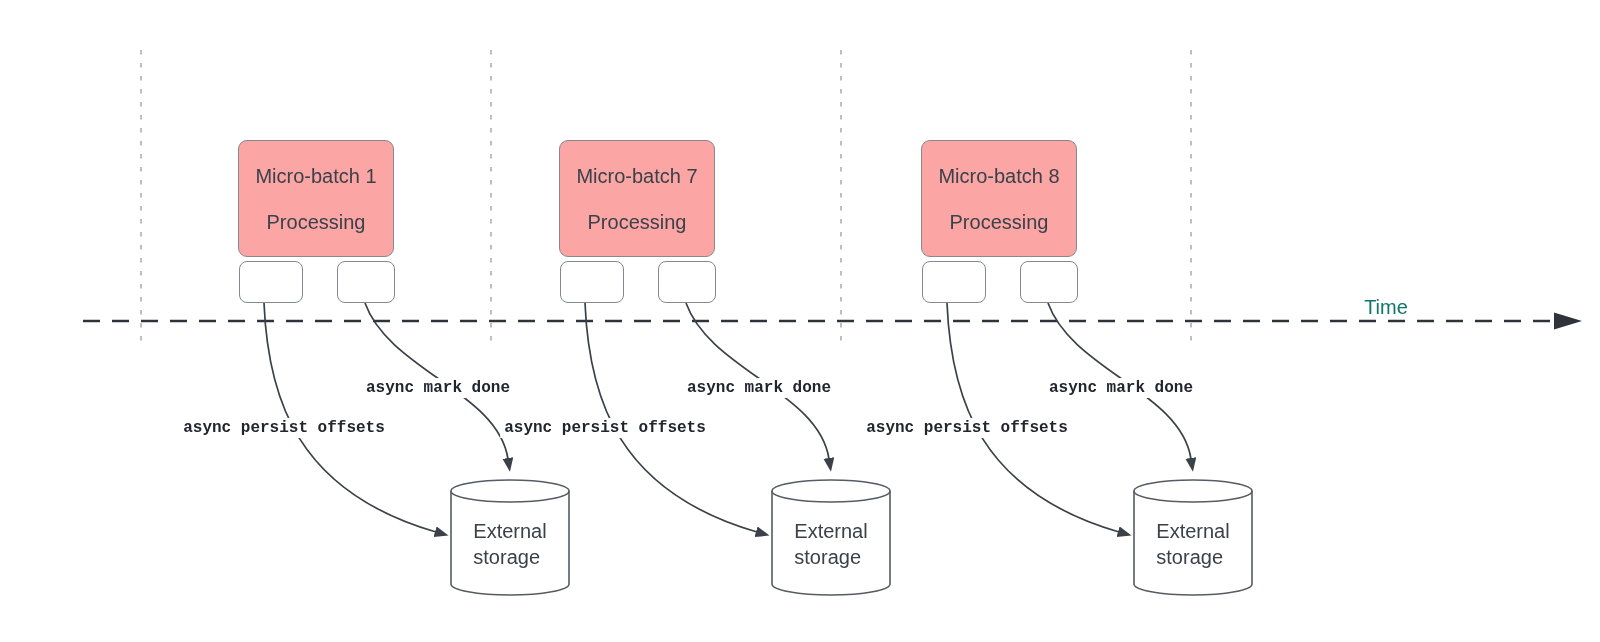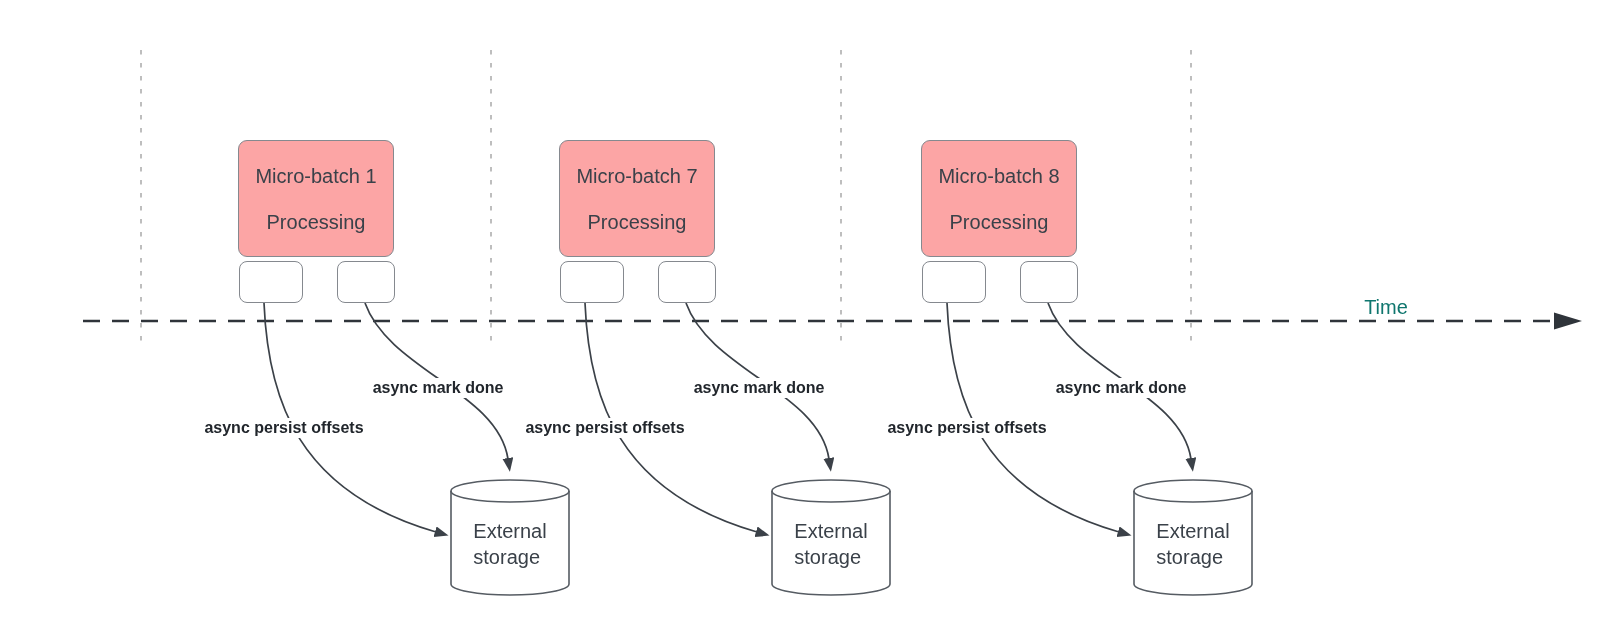--- a/index.html
+++ b/index.html
@@ -50,20 +50,21 @@
 
   .arrow-label {
     position: absolute;
     transform: translate(-50%, -50%);
     background: #ffffff;
     padding: 1px 4px;
     font-size: 16px;
     font-weight: bold;
     color: #21262c;
     white-space: nowrap;
+    font-family: Liberation Mono, monospace;
   }
   .arrow-label.persist { left: 284px; top: 428px; }
   .arrow-label.mark    { left: 438px; top: 388px; }
 
   .storage-label {
     position: absolute;
     left: 510px; top: 518px;
     transform: translateX(-50%);
     font-size: 20px;
     line-height: 26px;

